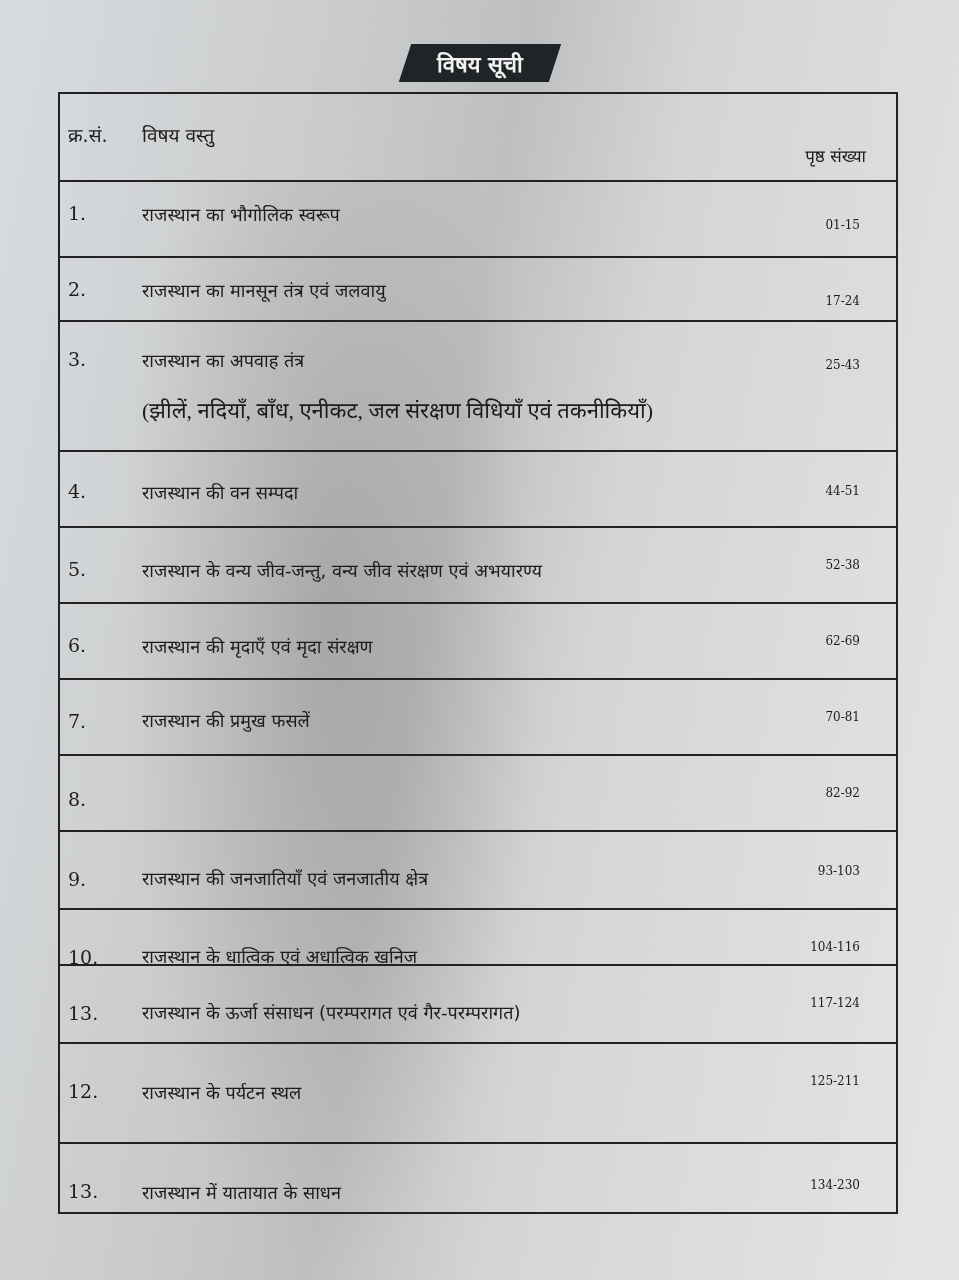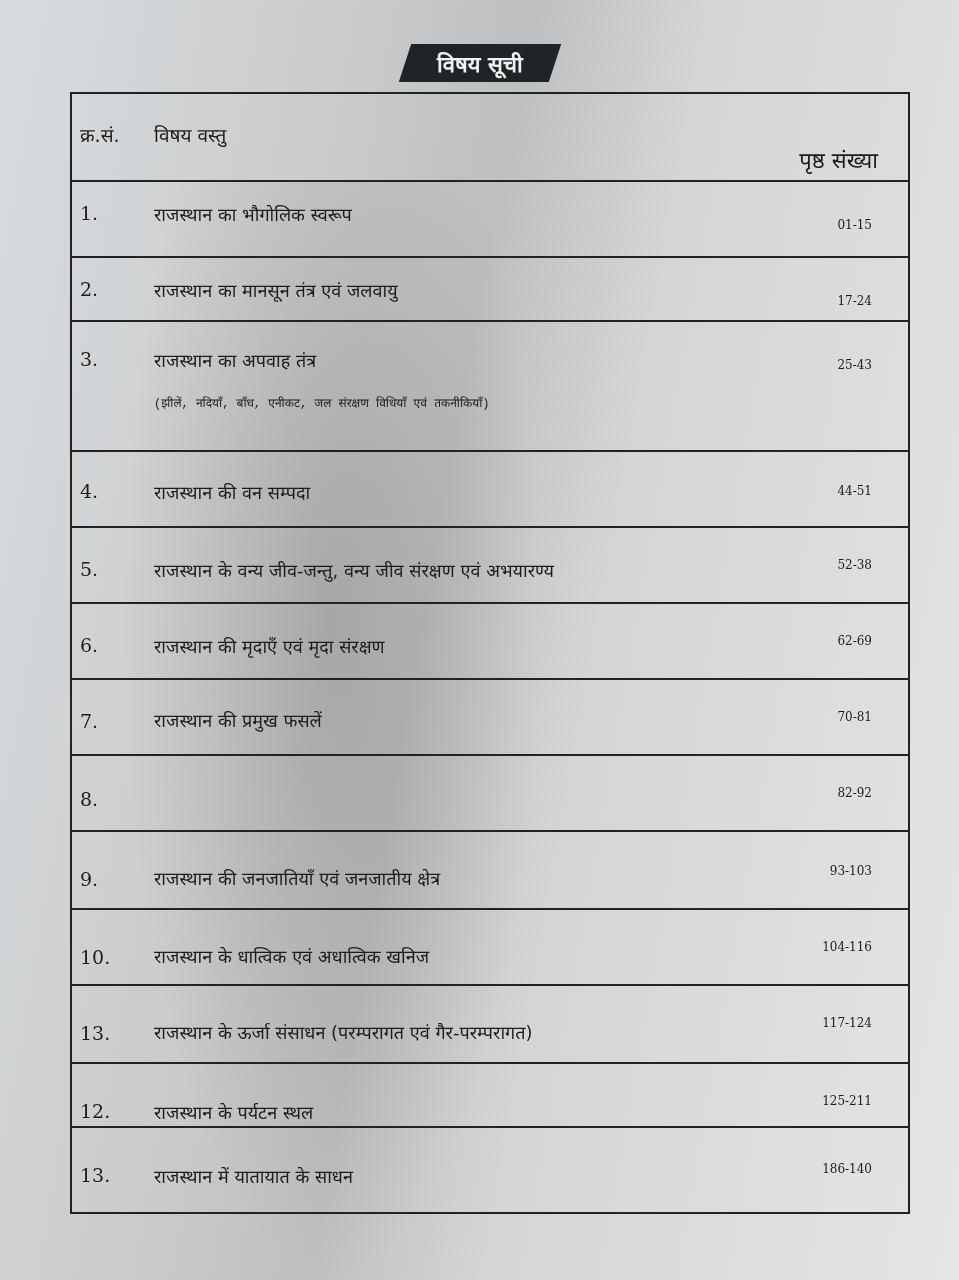--- a/index.html
+++ b/index.html
@@ -19,35 +19,35 @@
     position: absolute; left: 405px; top: 44px; width: 150px; height: 38px;
     background: #1f2426;
     transform: skewX(-18deg);
     display: flex; align-items: center; justify-content: center;
   }
   .title-badge span {
     transform: skewX(18deg);
     color: #f2f2f2; font-size: 22px; font-family: "DejaVu Sans", sans-serif; font-weight: bold;
   }
   .toc {
-    position: absolute; left: 70px; top: 92px; width: 840px; height: 1122px;
+    position: absolute; left: 58px; top: 92px; width: 840px; height: 1122px;
     border: 2px solid #222;
     box-sizing: border-box;
   }
   .toc-header {
     height: 86px; border-bottom: 2px solid #222; position: relative;
   }
   .h-num { position: absolute; left: 8px; top: 28px; font-size: 19px; font-family: "DejaVu Sans", sans-serif; }
   .h-subject { position: absolute; left: 82px; top: 28px; font-size: 19px; font-family: "DejaVu Sans", sans-serif; }
-  .h-page { position: absolute; right: 30px; top: 50px; font-size: 22px; font-family: "DejaVu Sans", sans-serif; }
+  .h-page { position: absolute; right: 30px; top: 50px; font-size: 17px; font-family: "DejaVu Sans", sans-serif; }
   .row { position: relative; border-bottom: 2px solid #222; box-sizing: border-box; }
   .row:last-child { border-bottom: none; }
   .r-num { position: absolute; left: 8px; font-size: 19px; }
   .r-title { position: absolute; left: 82px; font-size: 18px; font-family: "DejaVu Sans", sans-serif; white-space: nowrap; }
-  .r-sub { position: absolute; left: 82px; font-size: 12px; font-family: Liberation Mono, monospace; white-space: nowrap; }
+  .r-sub { position: absolute; left: 82px; font-size: 22px; font-family: Liberation Serif, serif; white-space: nowrap; }
   .r-page { position: absolute; right: 36px; font-size: 12px; }
 </style>
 </head>
 <body>
 
 <div class="shadow"></div>
 
 <div class="title-badge">
   <span>विषय सूची</span>
 </div>
@@ -97,33 +97,33 @@
   </div>
   <div class="row" style="height:76px">
     <span class="r-num" style="top:32px">8.</span>
     <span class="r-page" style="top:30px">82-92</span>
   </div>
   <div class="row" style="height:78px">
     <span class="r-num" style="top:36px">9.</span>
     <span class="r-title" style="top:34px">राजस्थान की जनजातियाँ एवं जनजातीय क्षेत्र</span>
     <span class="r-page" style="top:32px">93-103</span>
   </div>
-  <div class="row" style="height:76px">
+  <div class="row" style="height:56px">
     <span class="r-num" style="top:36px">10.</span>
     <span class="r-title" style="top:34px">राजस्थान के धात्विक एवं अधात्विक खनिज</span>
     <span class="r-page" style="top:30px">104-116</span>
   </div>
   <div class="row" style="height:78px">
     <span class="r-num" style="top:36px">13.</span>
     <span class="r-title" style="top:34px">राजस्थान के ऊर्जा संसाधन (परम्परागत एवं गैर-परम्परागत)</span>
     <span class="r-page" style="top:30px">117-124</span>
   </div>
-  <div class="row" style="height:64px">
+  <div class="row" style="height:100px">
     <span class="r-num" style="top:36px">12.</span>
     <span class="r-title" style="top:36px">राजस्थान के पर्यटन स्थल</span>
     <span class="r-page" style="top:30px">125-211</span>
   </div>
   <div class="row" style="height:76px">
     <span class="r-num" style="top:36px">13.</span>
     <span class="r-title" style="top:36px">राजस्थान में यातायात के साधन</span>
-    <span class="r-page" style="top:34px">186-140</span>
+    <span class="r-page" style="top:34px">134-230</span>
   </div>
 </div>
 
 </body></html>

